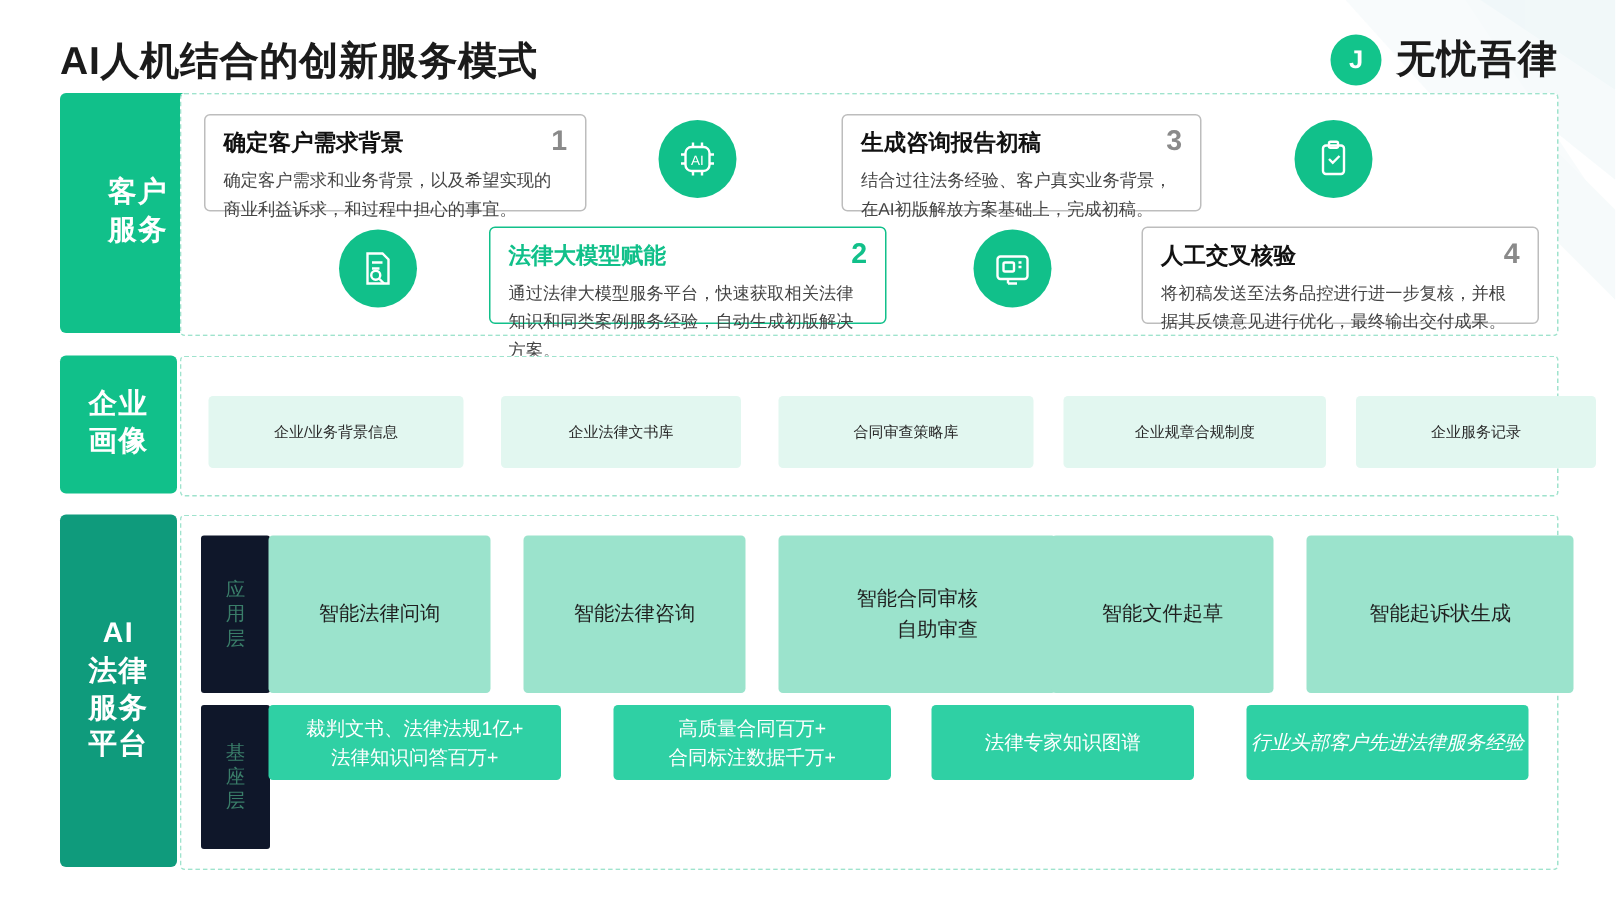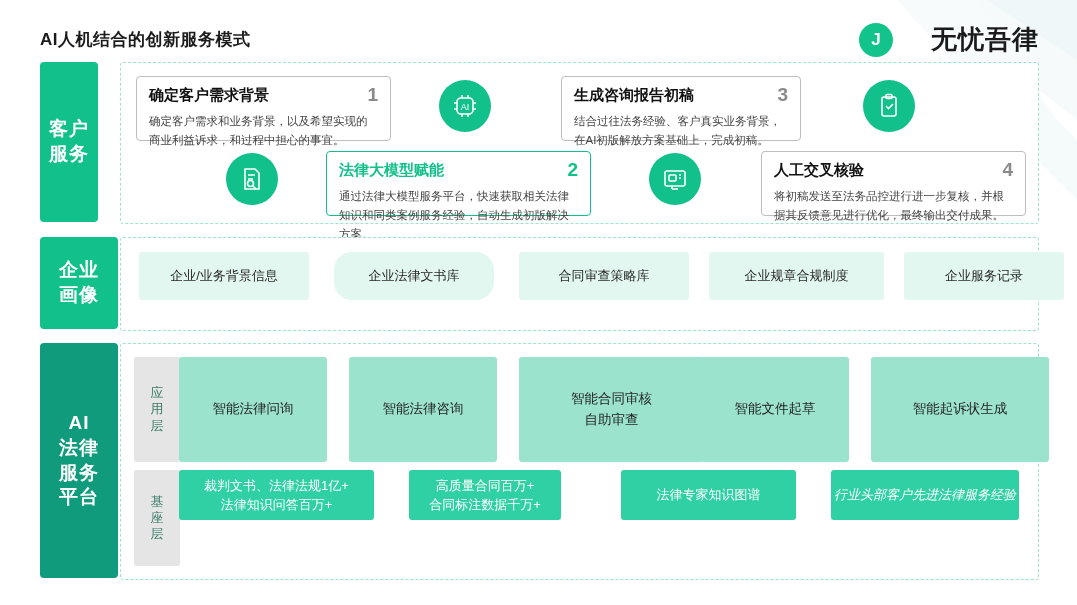--- a/index.html
+++ b/index.html
@@ -35,21 +35,21 @@
 
   
   .header {
     position: absolute;
     left: 40px;
     top: 18px;
     right: 30px;
     height: 44px;
   }
   .title {
-    font-size: 17px;
+    font-size: 26px;
     font-weight: bold;
     color: #1b1b1b;
     letter-spacing: .5px;
     line-height: 44px;
   }
   .brand {
     position: absolute;
     right: 8px;
     top: 4px;
     display: flex;
@@ -66,21 +66,20 @@
     justify-content: center;
     color: #fff;
     font-size: 17px;
     font-weight: bold;
   }
   .brand-name {
     font-size: 26px;
     font-weight: bold;
     color: #1b1b1b;
     letter-spacing: 1px;
-    margin-left: 28px;
   }
 
   
   .row-label {
     position: absolute;
     border-radius: 4px;
     color: #fff;
     display: flex;
     align-items: center;
     justify-content: center;
@@ -92,21 +91,21 @@
   }
 
   .dashed-box {
     position: absolute;
     border: 1px dashed #9fe3cd;
     border-radius: 3px;
     background: #fff;
   }
 
   
-  #sec1-label { left: 40px; top: 62px; width: 58px; height: 160px; background: #11c08a; }
+  #sec1-label { left: 40px; top: 62px; width: 72px; height: 160px; background: #11c08a; padding-left: 16px; }
   #sec1-box   { left: 120px; top: 62px; width: 917px; height: 160px; }
 
   .card {
     position: absolute;
     border: 1px solid #bdbdbd;
     border-radius: 4px;
     background: #fff;
     padding: 9px 12px 8px 12px;
     box-sizing: border-box;
   }
@@ -153,40 +152,40 @@
   #icon1 { left: 318px; top: 17px; }
   #icon2 { left: 105px; top: 90px; }
   #icon3 { left: 742px; top: 17px; }
   #icon4 { left: 528px; top: 90px; }
 
   
   #sec2-label { left: 40px; top: 237px; width: 78px; height: 92px; background: #11c08a; }
   #sec2-box   { left: 120px; top: 237px; width: 917px; height: 92px; }
   .pill {
     position: absolute;
-    top: 14px;
+    top: 26px;
     height: 48px;
     background: #e2f7f0;
     border-radius: 3px;
     display: flex;
     align-items: center;
     justify-content: center;
-    font-size: 13px;
+    font-size: 10px;
     color: #2a2a2a;
     text-align: center;
   }
 
   
   #sec3-label { left: 40px; top: 343px; width: 78px; height: 235px; background: #0f9b7c; }
   #sec3-box   { left: 120px; top: 343px; width: 917px; height: 235px; }
 
   .layer-tag {
     position: absolute;
     width: 34px;
-    background: #e5e5e5;
+    background: #0f172a;
     border-radius: 2px;
     display: flex;
     align-items: center;
     justify-content: center;
     color: #3a7d69;
     font-size: 13px;
     text-align: center;
     line-height: 1.25;
     padding: 0 23px;
     box-sizing: border-box;
@@ -319,57 +318,57 @@
         <path d="M18 10h2M18 13h2"></path>
         <path d="M11 21v3M17 24h-6"></path>
       </svg>
     </div>
   </div>
 
   <div class="row-label" id="sec2-label" style="white-space:pre-line">企业
 画像</div>
   <div class="dashed-box" id="sec2-box">
     <div class="pill" style="left:18px;  width:170px;">企业/业务背景信息</div>
-    <div class="pill" style="left:213px; width:160px;border-radius:18px;">企业法律文书库</div>
+    <div class="pill" style="left:213px; width:160px;">企业法律文书库</div>
     <div class="pill" style="left:398px; width:170px;">合同审查策略库</div>
     <div class="pill" style="left:588px; width:175px;">企业规章合规制度</div>
     <div class="pill" style="left:783px; width:160px;">企业服务记录</div>
   </div>
 
   <div class="row-label" id="sec3-label" style="white-space:pre-line">AI
 法律
 服务
 平台</div>
   <div class="dashed-box" id="sec3-box">
 
     <div class="layer-tag" id="layer-app" style="white-space:pre-line">应用层</div>
     <div class="layer-tag" id="layer-base" style="white-space:pre-line">基座层</div>
 
     <div class="app-box" style="left:58px;  width:148px;" style2="">
         <span style="white-space:pre-line">智能法律问询</span>
       </div>
     <div class="app-box" style="left:228px; width:148px;">
         <span style="white-space:pre-line">智能法律咨询</span>
       </div>
-    <div class="app-box" style="left:398px; width:185px;">
+    <div class="app-box" style="left:398px; width:185px;text-align:right;">
         <span style="white-space:pre-line">智能合同审核
 自助审查</span>
       </div>
     <div class="app-box" style="left:580px; width:148px;">
         <span style="white-space:pre-line">智能文件起草</span>
       </div>
     <div class="app-box" style="left:750px; width:178px;">
         <span style="white-space:pre-line">智能起诉状生成</span>
       </div>
 
     <div class="base-box" style="left:58px;  width:195px;">
         <span style="white-space:pre-line">裁判文书、法律法规1亿+
 法律知识问答百万+</span>
       </div>
-    <div class="base-box" style="left:288px; width:152px;">
+    <div class="base-box" style="left:288px; width:185px;">
         <span style="white-space:pre-line">高质量合同百万+
 合同标注数据千万+</span>
       </div>
     <div class="base-box" style="left:500px; width:175px;">
         <span style="white-space:pre-line">法律专家知识图谱</span>
       </div>
     <div class="base-box" style="left:710px; width:188px;font-style:italic;">
         <span style="white-space:pre-line">行业头部客户先进法律服务经验</span>
       </div>
 

